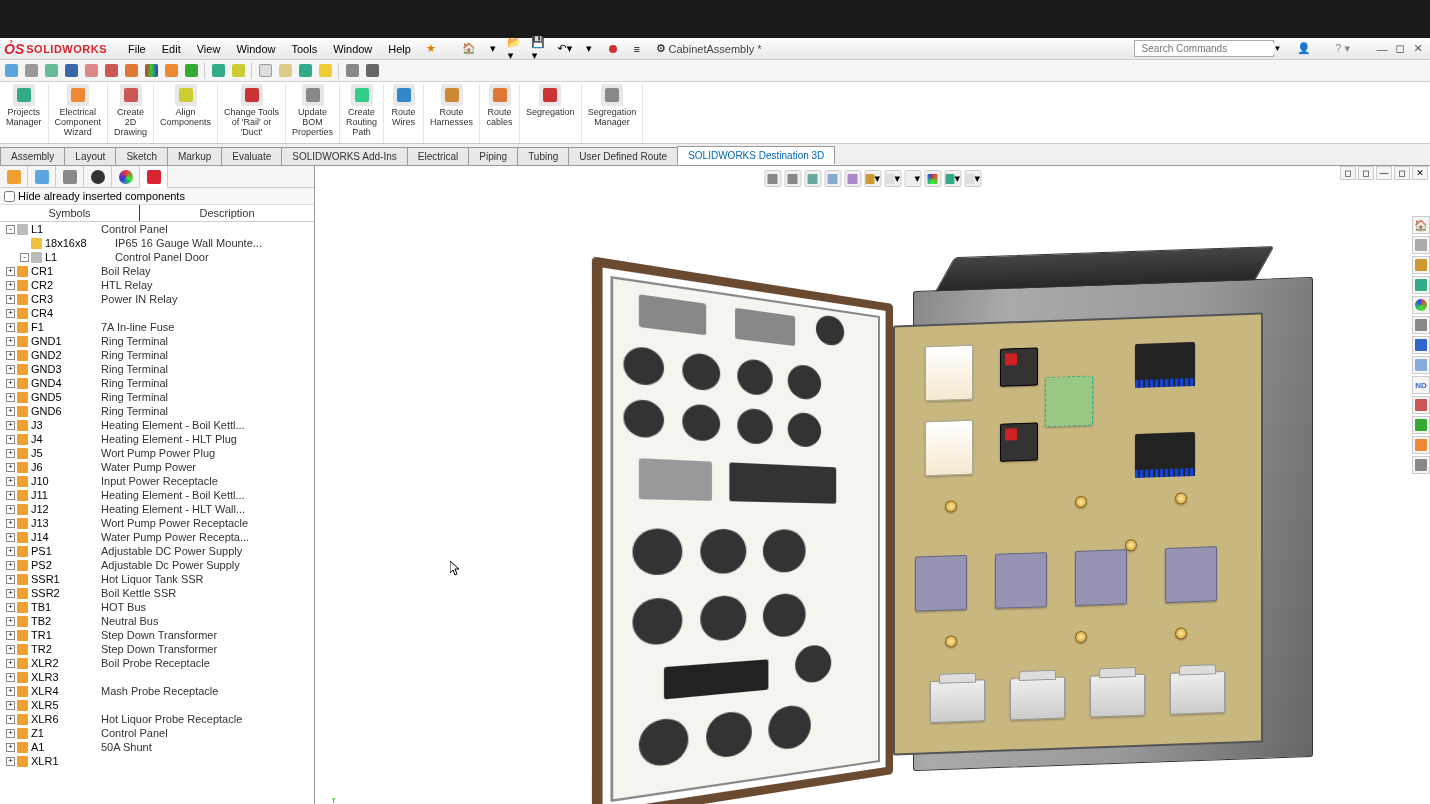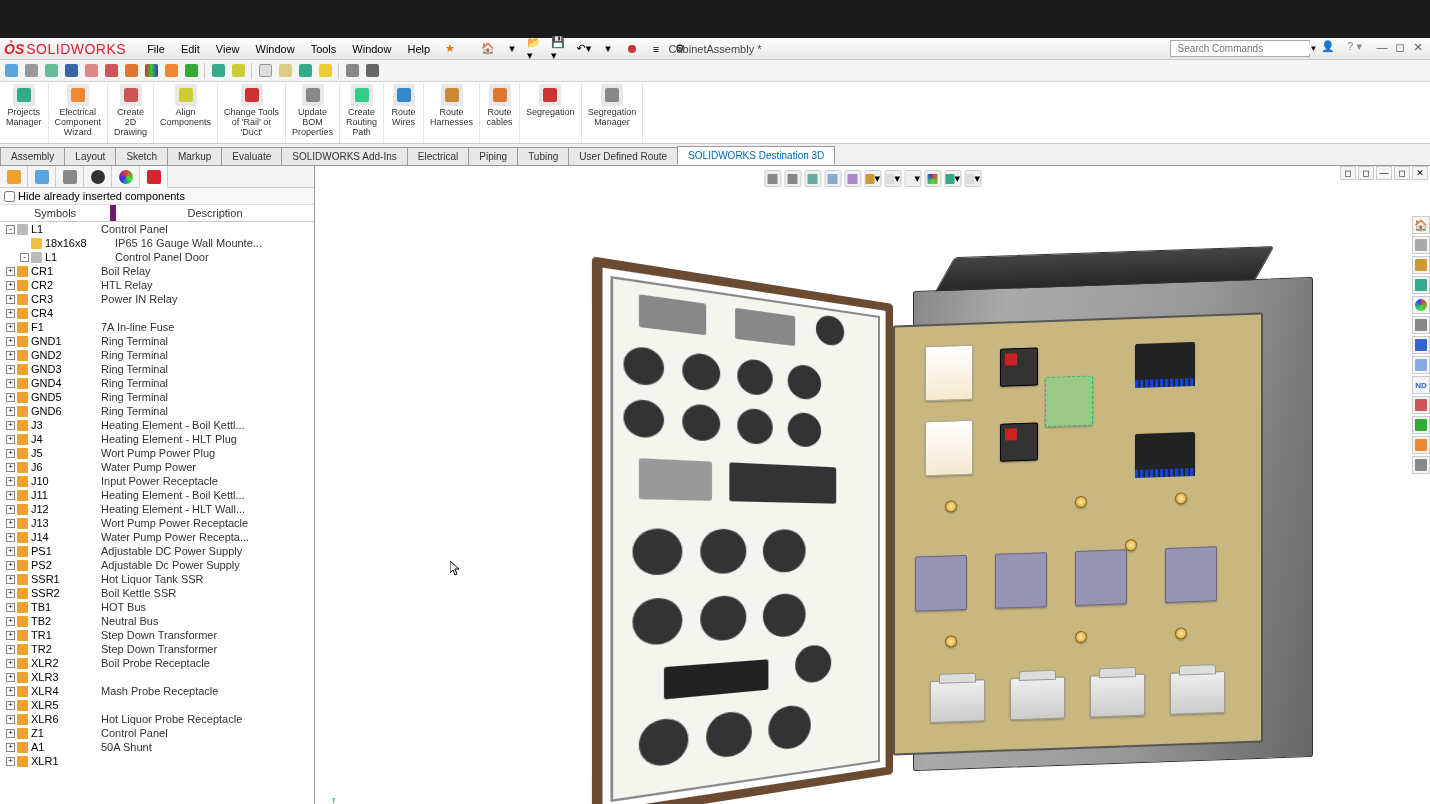--- a/index.html
+++ b/index.html
@@ -3,25 +3,25 @@
 <meta charset="utf-8">
 <style>
 *{box-sizing:border-box;margin:0;padding:0;font-family:"Segoe UI",Arial,sans-serif;font-size:11px;user-select:none}
 body{background:#1a1a1a;width:1430px;height:804px;overflow:hidden}
 .app{background:#f0f0f0;width:1430px;height:804px;position:relative;margin:0 auto;top:38px;display:flex;flex-direction:column}
 
 
 .titlebar{height:22px;background:linear-gradient(#fdfdfd,#e8e8e8);display:flex;align-items:center;padding:0 4px;border-bottom:1px solid #ccc}
 .logo{display:flex;align-items:center;gap:2px;margin-right:14px}
 .logo-ds{font-style:italic;font-weight:bold;color:#d9232e;font-size:14px}
-.logo-text{color:#d9232e;font-weight:normal;letter-spacing:.5px;font-size:14px}
+.logo-text{color:#d9232e;font-weight:bold;letter-spacing:.5px;font-size:11px}
 .menu{display:flex;gap:2px}
 .menu span{padding:2px 7px;cursor:default}
 .doctitle{position:absolute;left:50%;transform:translateX(-50%);color:#444}
-.search{margin-left:auto;display:flex;align-items:flex-start;gap:12px}
+.search{margin-left:auto;display:flex;align-items:center;gap:24px}
 .searchbox{display:flex;align-items:center;border:1px solid #aaa;background:#fff;height:17px;width:140px;padding:0 4px}
 .searchbox svg{width:12px;height:12px;fill:#888}
 .searchbox input{border:none;outline:none;flex:1;font-size:10px;color:#888;margin-left:3px}
 .winbtn{display:flex;gap:2px}
 .winbtn div{width:16px;height:14px;display:flex;align-items:center;justify-content:center;color:#555;cursor:default}
 
 
 .quick{height:22px;background:#f5f5f5;display:flex;align-items:center;padding:0 2px;gap:2px;border-bottom:1px solid #d0d0d0}
 .qbtn{width:18px;height:18px;display:flex;align-items:center;justify-content:center;cursor:default}
 .qbtn div{width:13px;height:13px;border-radius:2px}
@@ -43,21 +43,21 @@
 
 
 .side{width:315px;background:#fff;border-right:1px solid #999;display:flex;flex-direction:column}
 .sidetabs{height:22px;display:flex;border-bottom:1px solid #ccc;background:#f5f5f5}
 .sidetab{width:28px;height:22px;display:flex;align-items:center;justify-content:center;border-right:1px solid #ccc;cursor:default}
 .sidetab.active{background:#fff;border-bottom:1px solid #fff}
 .stico{width:14px;height:14px;border-radius:2px}
 .hidechk{display:flex;align-items:center;gap:3px;padding:2px 4px;font-size:10px;background:#f8f8f8;border-bottom:1px solid #ddd}
 .hidechk input{width:11px;height:11px}
 .colhdr{display:flex;font-size:10px;color:#333;border-bottom:1px solid #ccc}
-.colhdr div:first-child{width:116px;text-align:center;padding:2px;border-right:6px solid #701a75}
+.colhdr div:first-child{width:140px;text-align:center;padding:2px;border-right:1px solid #701a75}
 .colhdr div:last-child{flex:1;text-align:center;padding:2px}
 .tree{flex:1;overflow-y:auto;font-size:10px}
 .trow{display:flex;align-items:center;height:14px;padding-left:2px;cursor:default}
 .texp{width:9px;height:9px;border:1px solid #888;display:inline-flex;align-items:center;justify-content:center;font-size:8px;line-height:1;margin-right:2px;background:#fff}
 .tspace{display:inline-block}
 .tico{width:11px;height:11px;margin-right:3px;display:inline-block;border-radius:1px}
 .tsym{width:70px;display:inline-block}
 .tdesc{color:#333}
 
 

